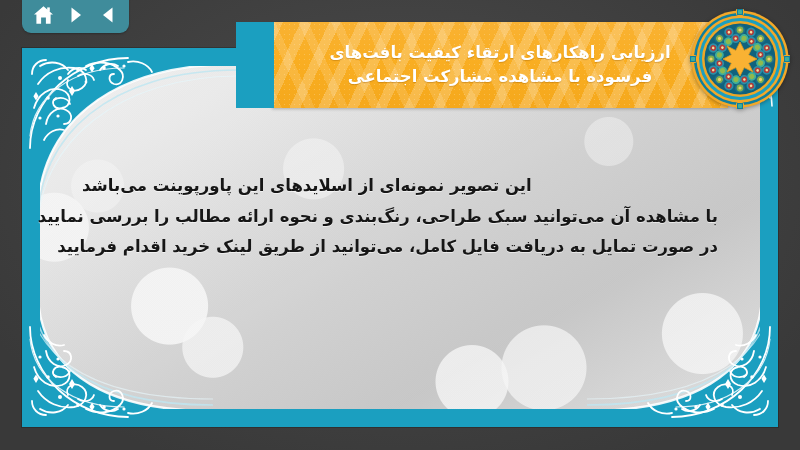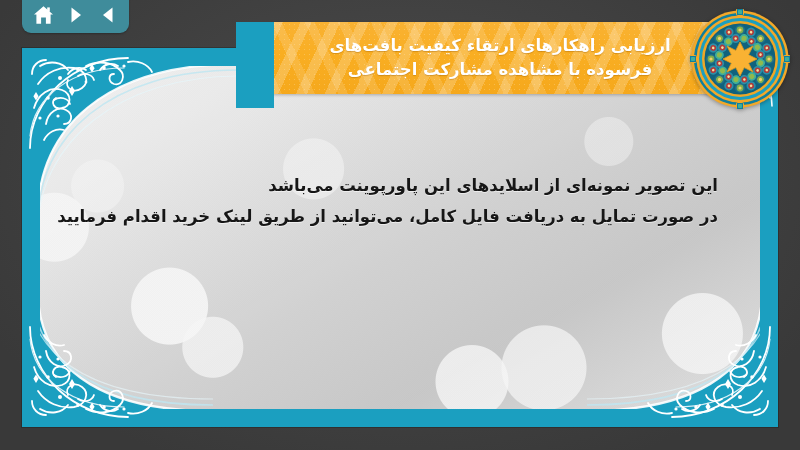--- a/index.html
+++ b/index.html
@@ -97,21 +97,21 @@
   .orn svg{display:block;}
   .orn-tl{left:2px;top:2px;}
   .orn-bl{left:2px;bottom:2px;}
   .orn-br{right:2px;bottom:2px;}
   .orn-tr{right:2px;top:2px;}
 
   
   #titlebar{
     position:absolute;
     left:272px;top:22px;
-    width:456px;height:72px;
+    width:456px;height:86px;
     z-index:30;
     overflow:visible;
   }
   #titlebg{
     position:absolute;inset:0;
     background:
       repeating-linear-gradient(115deg,
         rgba(255,255,255,.20) 0 10px,
         rgba(255,255,255,0) 10px 26px),
       repeating-linear-gradient(65deg,
@@ -159,21 +159,21 @@
     filter:drop-shadow(0 1px 2px rgba(0,0,0,.35));
   }
   #medallion svg{display:block;}
 
   
   #body-copy{
     position:absolute;
     left:60px;top:130px;right:60px;
     z-index:20;
     direction:rtl;
-    text-align:right;
+    text-align:left;
   }
   .bline{
     color:#161616;
     font-size:16.5px;
     font-weight:bold;
     line-height:1.0;
     margin:0 0 14px 0;
     white-space:nowrap;
     text-shadow:0 1px 0 rgba(255,255,255,.55);
   }
@@ -323,20 +323,21 @@
         <g transform="translate(60,0) scale(-1,1)" fill="none" stroke="#ffffff" stroke-width="1.6" stroke-linecap="round" opacity=".95">
           <path d="M4,56 C4,28 28,6 56,6"></path>
           <path d="M8,34 C14,24 26,20 34,24"></path>
           <path d="M6,48 C10,40 18,36 26,38"></path>
         </g>
       </svg>
     </div>
 
     <div id="body-copy">
       <p class="bline">این تصویر نمونه‌ای از اسلایدهای این پاورپوینت می‌باشد</p>
+      <p class="bline">با مشاهده آن می‌توانید سبک طراحی، رنگ‌بندی و نحوه ارائه مطالب را بررسی نمایید</p>
       <p class="bline">در صورت تمایل به دریافت فایل کامل، می‌توانید از طریق لینک خرید اقدام فرمایید</p>
     </div>
   </div>
 
   <div id="titlebar">
     <div id="tealslab"></div>
     <div id="titlebg"></div>
     <div id="titletext">
       <div class="tline">ارزیابی راهکارهای ارتقاء کیفیت بافت‌های</div>
       <div class="tline">فرسوده با مشاهده مشارکت اجتماعی</div>

